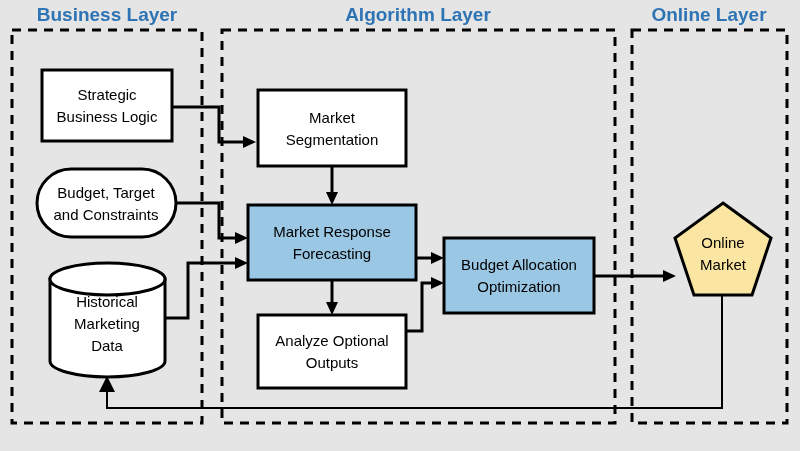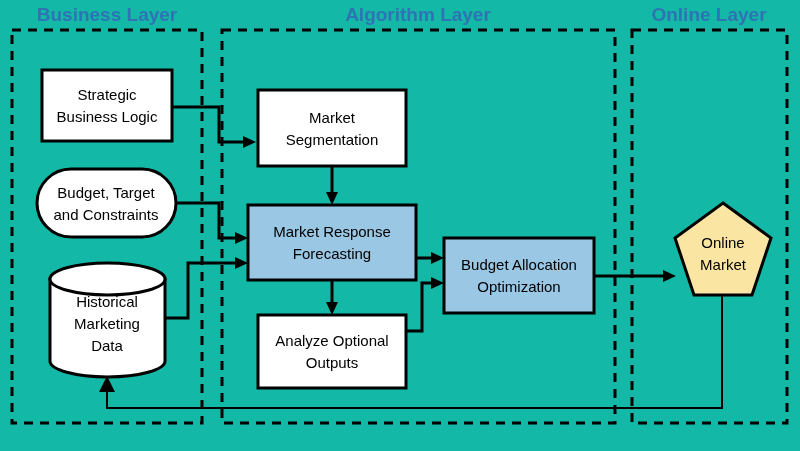--- a/index.html
+++ b/index.html
@@ -7,21 +7,21 @@
     padding: 0;
     background: #ffffff;
   }
   body {
     font-family: "Liberation Sans", sans-serif;
   }
   #canvas {
     position: relative;
     width: 800px;
     height: 451px;
-    background: #14b8a6;
+    background: #e5e5e5;
     overflow: hidden;
   }
   #diagram-svg {
     position: absolute;
     left: 0;
     top: 0;
     width: 800px;
     height: 451px;
   }
   .layer-title {

